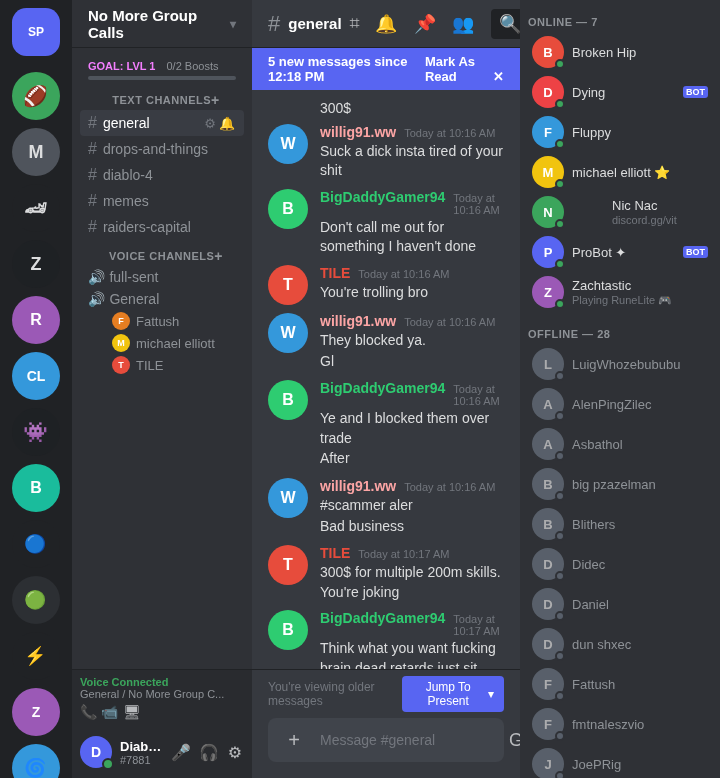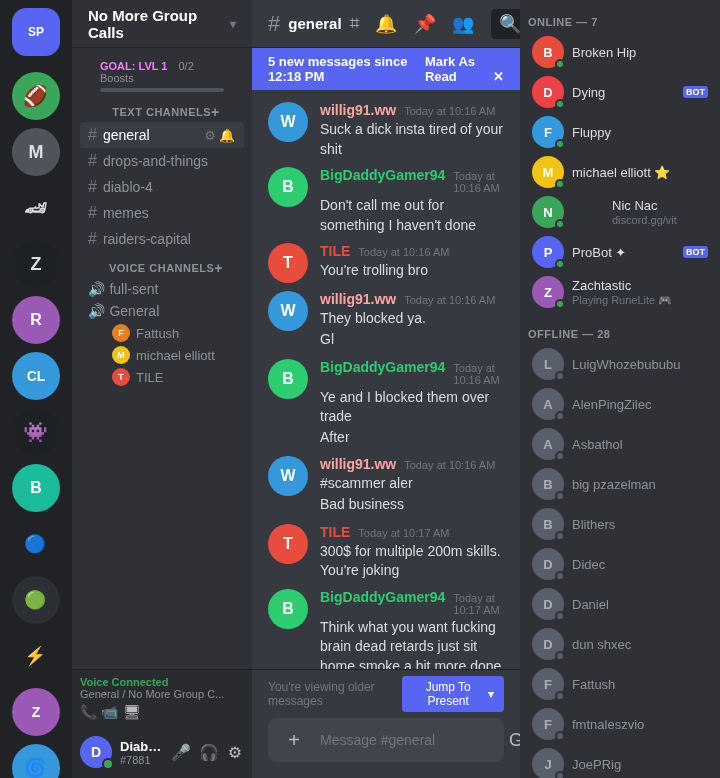--- a/index.html
+++ b/index.html
@@ -110,21 +110,21 @@
       cursor: pointer;
       color: #8e9297;
       font-size: 14px;
       gap: 4px;
       position: relative;
     }
     .channel-item.active { background: #393c43; color: #fff; }
     .channel-hash { color: #72767d; font-size: 16px; margin-right: 2px; }
     .channel-icons { margin-left: auto; display: flex; gap: 4px; color: #72767d; font-size: 13px; }
     .boost-bar {
-      padding: 4px 28px 8px;
+      padding: 4px 16px 8px;
       font-size: 11px;
       color: #8e9297;
     }
     .boost-bar .label { font-weight: 700; color: #f47fff; }
     .boost-progress {
       height: 4px;
       background: #4f545c;
       border-radius: 2px;
       margin-top: 4px;
     }
@@ -621,20 +621,23 @@
   <div class="new-messages-banner">
     <span>5 new messages since 12:18 PM</span>
     <div class="mark-as-read">
       <span>Mark As Read</span>
       <span>✕</span>
     </div>
   </div>
 
   <div class="messages-area">
 
+    <div class="message-cont" style="padding-left:68px;">
+      <span>300$</span>
+    </div>
 
     <div class="message-group">
       <div class="msg-avatar av-blue">W</div>
       <div class="msg-content">
         <div class="msg-header">
           <span class="msg-author author-willig">willig91.ww</span>
           <span class="msg-time">Today at 10:16 AM</span>
         </div>
         <div class="msg-text">Suck a dick insta tired of your shit</div>
       </div>

